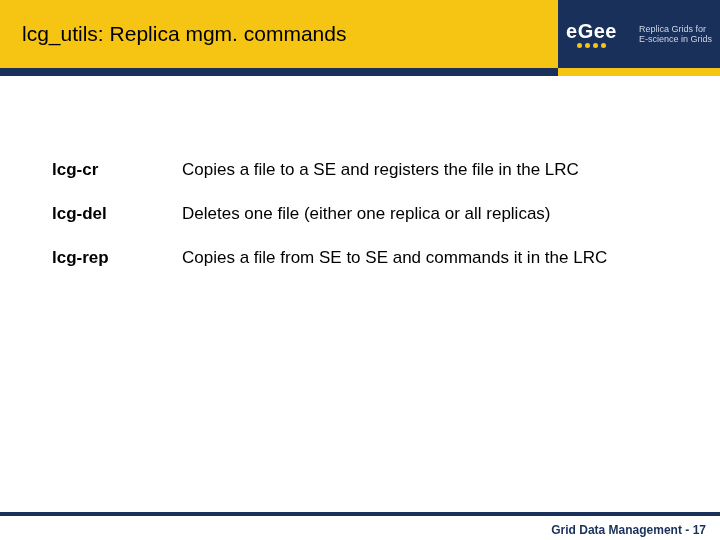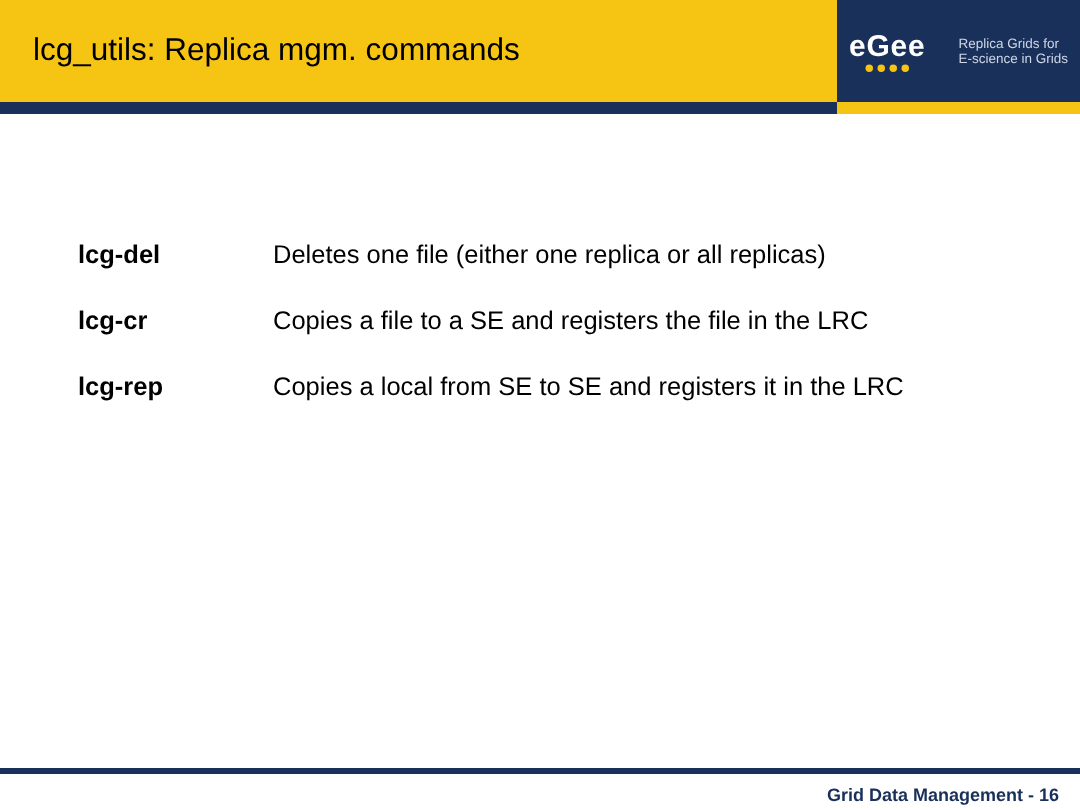--- a/index.html
+++ b/index.html
@@ -56,37 +56,37 @@
 
   <div class="bridge">
     <div class="left"></div>
     <div class="right"></div>
   </div>
 
   <div class="body">
     <table class="cmds">
       <tbody>
         <tr>
+          <td class="cmd">lcg-cr</td>
+          <td>Copies a file to a SE and registers the file in the LRC</td>
+        </tr>
+        <tr>
           <td class="cmd">lcg-del</td>
           <td>Deletes one file (either one replica or all replicas)</td>
         </tr>
         <tr>
-          <td class="cmd">lcg-cr</td>
-          <td>Copies a file to a SE and registers the file in the LRC</td>
-        </tr>
-        <tr>
           <td class="cmd">lcg-rep</td>
-          <td>Copies a local from SE to SE and registers it in the LRC</td>
+          <td>Copies a file from SE to SE and commands it in the LRC</td>
         </tr>
       </tbody>
     </table>
   </div>
 
   <div class="footer">
     <div class="footer-rule"></div>
     <div class="footer-text">
       <span>Grid Data Management</span>
       <span>-</span>
-      <span class="pagenum">16</span>
+      <span class="pagenum">17</span>
     </div>
   </div>
 
 </div>
 
 </body></html>

